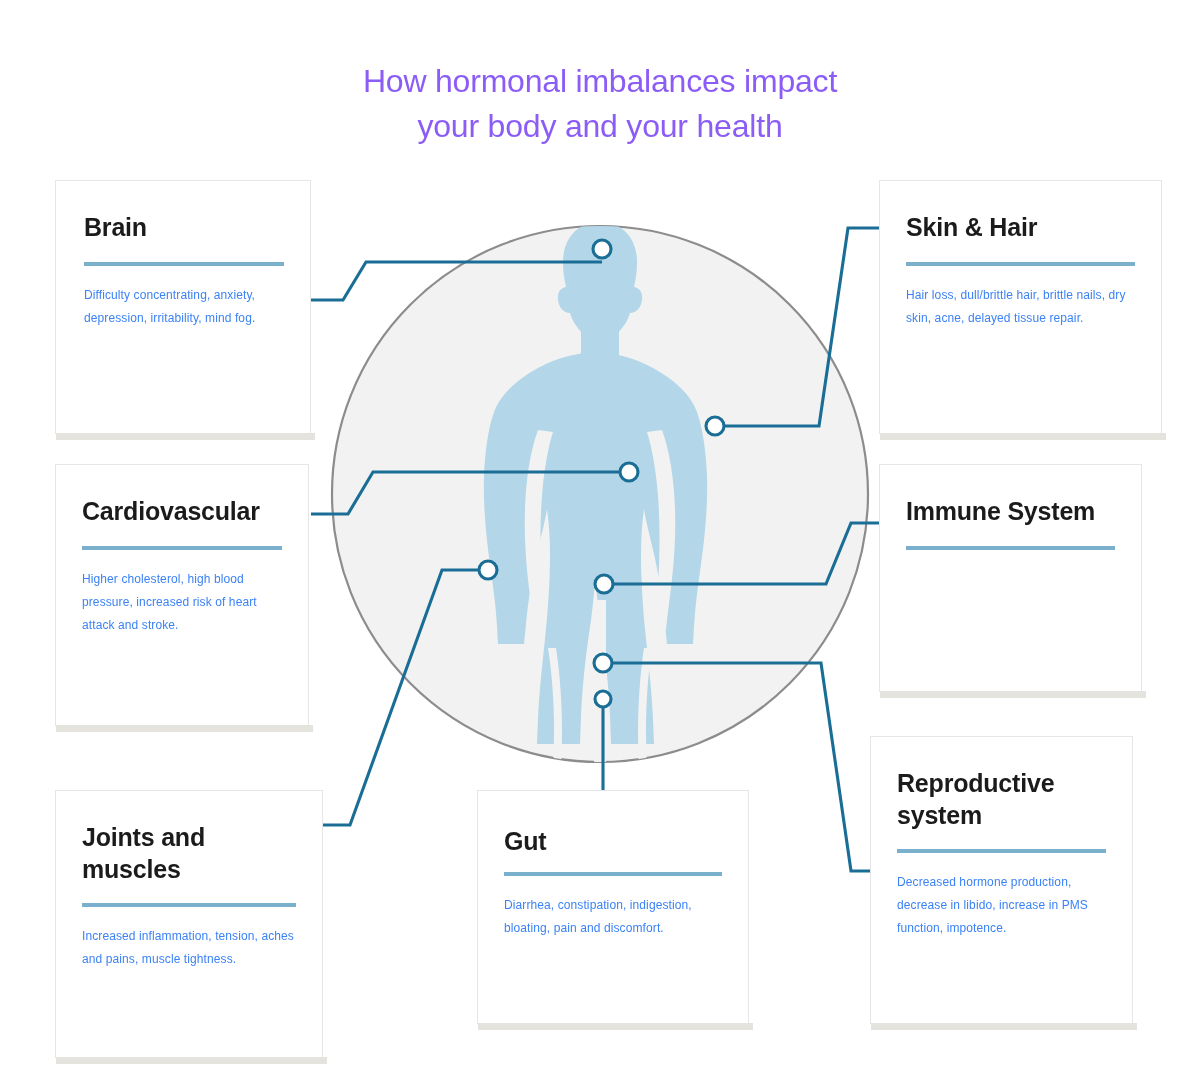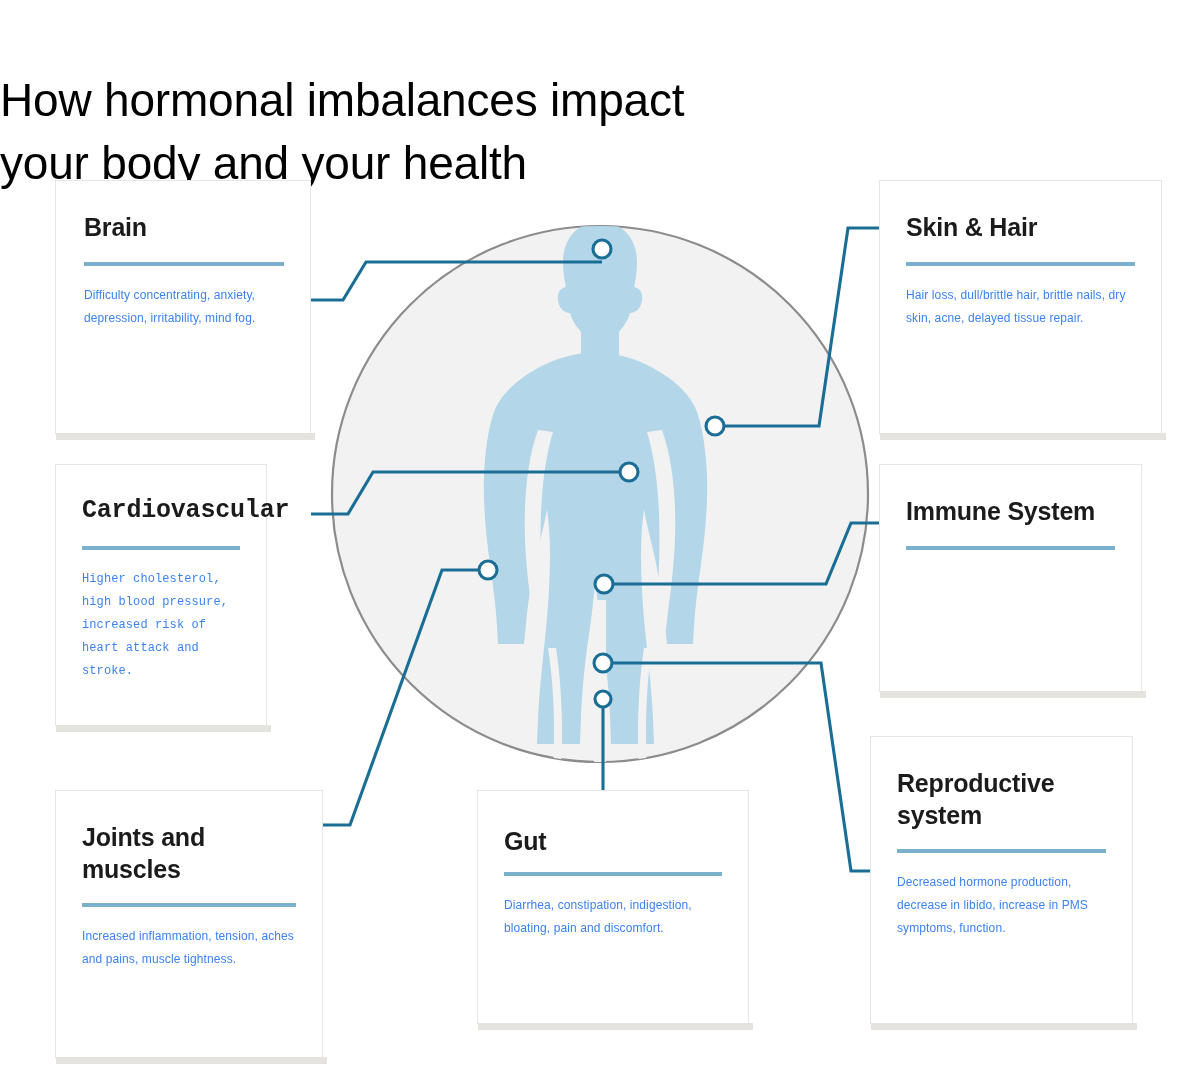--- a/index.html
+++ b/index.html
@@ -18,23 +18,23 @@
     background: #ffffff;
     overflow: hidden;
   }
 
   
   #title {
     position: absolute;
     left: 0;
     top: 38px;
     width: 1200px;
-    text-align: left;
-    color: #000000;
-    font-size: 46px;
+    text-align: center;
+    color: #8b5cf6;
+    font-size: 32px;
     line-height: 1.38;
     font-weight: 400;
     letter-spacing: -0.2px;
   }
   #title .line { display: block; }
 
   
   #graphic {
     position: absolute;
     left: 0; top: 0;
@@ -74,21 +74,21 @@
   .card-body {
     color: #3b82f6;
     font-size: 12px;
     line-height: 1.92;
     margin: 18px 0 0 0;
     letter-spacing: 0.1px;
   }
 
   
   #card-brain        { left: 55px;  top: 180px; width: 256px; height: 254px; padding-left: 28px; }
-  #card-cardio       { left: 55px;  top: 464px; width: 212px; height: 262px; font-family: Liberation Mono, monospace; }
+  #card-cardio       { left: 55px;  top: 464px; width: 254px; height: 262px; }
   #card-joints       { left: 55px;  top: 756px; width: 268px; height: 268px; margin-top: 34px; }
   #card-gut          { left: 477px; top: 790px; width: 272px; height: 234px; }
   #card-skin         { left: 879px; top: 180px; width: 283px; height: 254px; }
   #card-immune       { left: 879px; top: 464px; width: 263px; height: 228px; }
   #card-repro        { left: 870px; top: 736px; width: 263px; height: 288px; }
 
   #card-joints .card-title,
   #card-repro .card-title { line-height: 1.28; }
   #card-gut { padding-top: 34px; }
   #card-gut .card-rule { margin-top: 14px; }
@@ -228,16 +228,16 @@
   </div>
 
   <div class="card" id="card-immune">
     <h2 class="card-title">Immune System</h2>
     <div class="card-rule"></div>
   </div>
 
   <div class="card" id="card-repro">
     <h2 class="card-title">Reproductive system</h2>
     <div class="card-rule"></div>
-    <p class="card-body">Decreased hormone production, decrease in libido, increase in PMS symptoms, function.</p>
+    <p class="card-body">Decreased hormone production, decrease in libido, increase in PMS function, impotence.</p>
   </div>
 
 </div>
 
 </body></html>

